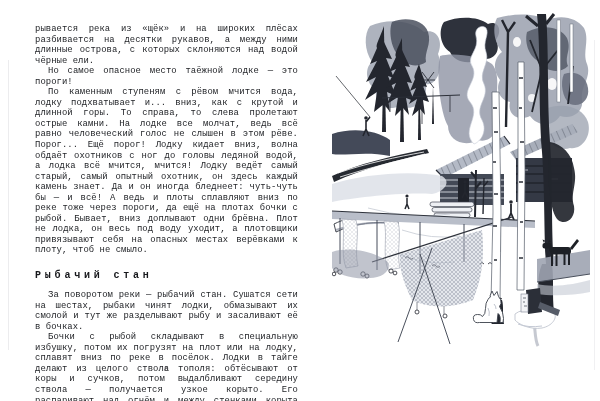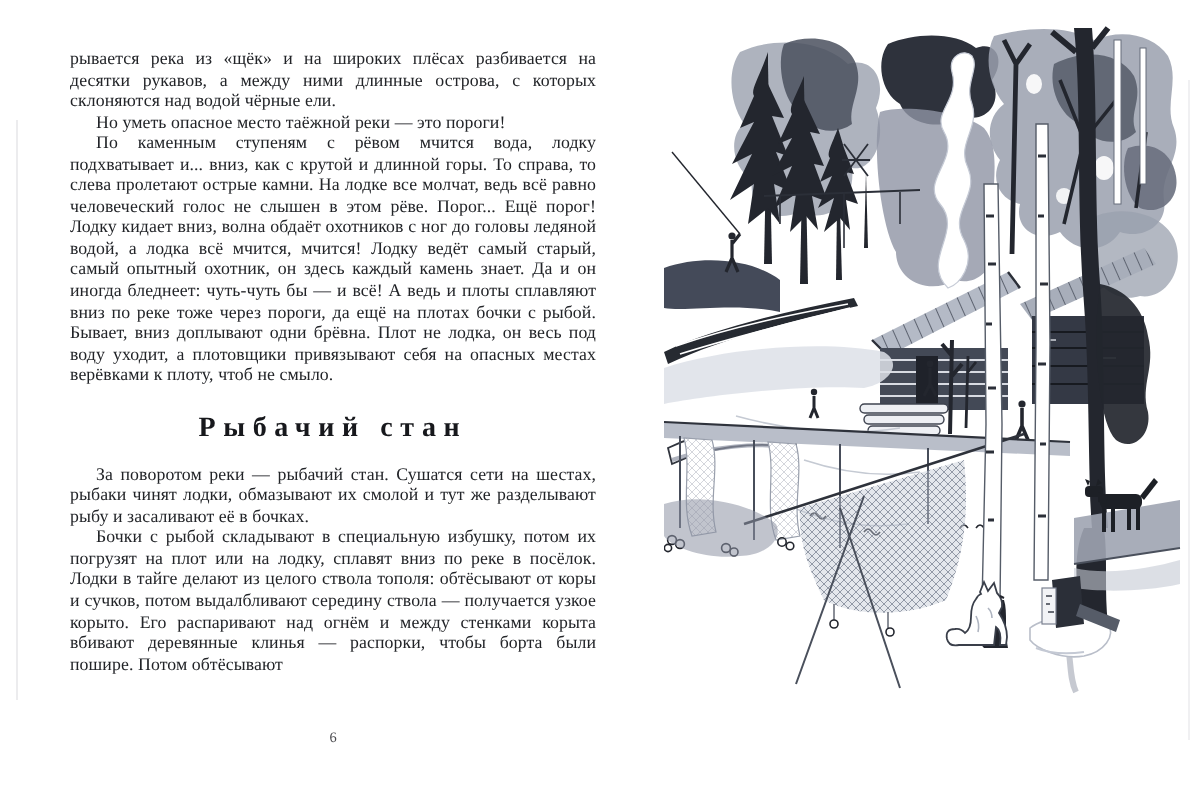--- a/index.html
+++ b/index.html
@@ -1,51 +1,51 @@
 <!DOCTYPE html>
 <html><head>
 <meta charset="utf-8">
 <style>
   html,body{margin:0;padding:0;background:#ffffff;}
   .spread{
     position:relative;width:600px;height:401px;background:#ffffff;overflow:hidden;
-    font-family:Liberation Serif, serif;
+    font-family:Liberation Mono, monospace;
   }
   .page-edge-left{position:absolute;left:8px;top:60px;width:1px;height:290px;background:#ececee;}
   .page-edge-right{position:absolute;right:5px;top:40px;width:1px;height:330px;background:#f0f0f2;}
   .text-col{
     position:absolute;left:35px;top:24px;width:263px;height:372px;
     color:#222428;
   }
   .text-col p{
     margin:0;font-size:8.9px;line-height:10.55px;text-align:justify;
     text-indent:13px;letter-spacing:.05px;
   }
   .text-col p.cont{text-indent:0;}
   .section-heading{
-    margin:14px 0 9px 0;text-align:center;font-size:14px;font-weight:bold;
+    margin:14px 0 9px 0;font-size:10px;font-weight:bold;
     letter-spacing:3.8px;color:#17181c;
   }
   .pagenum{
     position:absolute;left:0;right:0;top:341px;text-align:center;
     font-size:7.2px;color:#4a4a4e;
   }
   .illus{position:absolute;left:332px;top:12px;width:260px;height:370px;}
   .illus svg{display:block;width:100%;height:100%;}
 </style>
 </head>
 <body>
 
 <div class="spread">
   <div class="page-edge-left"></div>
   <div class="page-edge-right"></div>
 
   <div class="text-col">
     <p class="cont">рывается река из «щёк» и на широких плёсах разбивается на десятки рукавов, а между ними длинные острова, с которых склоняются над водой чёрные ели.</p>
-    <p>Но уметь опасное место таёжной реки — это пороги!</p>
+    <p>Но самое опасное место таёжной лодке — это пороги!</p>
     <p>По каменным ступеням с рёвом мчится вода, лодку подхватывает и... вниз, как с крутой и длинной горы. То справа, то слева пролетают острые камни. На лодке все молчат, ведь всё равно человеческий голос не слышен в этом рёве. Порог... Ещё порог! Лодку кидает вниз, волна обдаёт охотников с ног до головы ледяной водой, а лодка всё мчится, мчится! Лодку ведёт самый старый, самый опытный охотник, он здесь каждый камень знает. Да и он иногда бледнеет: чуть-чуть бы — и всё! А ведь и плоты сплавляют вниз по реке тоже через пороги, да ещё на плотах бочки с рыбой. Бывает, вниз доплывают одни брёвна. Плот не лодка, он весь под воду уходит, а плотовщики привязывают себя на опасных местах верёвками к плоту, чтоб не смыло.</p>
     <h2 class="section-heading">Рыбачий стан</h2>
     <p>За поворотом реки — рыбачий стан. Сушатся сети на шестах, рыбаки чинят лодки, обмазывают их смолой и тут же разделывают рыбу и засаливают её в бочках.</p>
     <p>Бочки с рыбой складывают в специальную избушку, потом их погрузят на плот или на лодку, сплавят вниз по реке в посёлок. Лодки в тайге делают из целого ствола тополя: обтёсывают от коры и сучков, потом выдалбливают середину ствола — получается узкое корыто. Его распаривают над огнём и между стенками корыта вбивают деревянные клинья — распорки, чтобы борта были пошире. Потом обтёсывают</p>
     <div class="pagenum">6</div>
   </div>
 
   <div class="illus">
     <svg viewBox="0 0 260 370" xmlns="http://www.w3.org/2000/svg">
       <defs>

